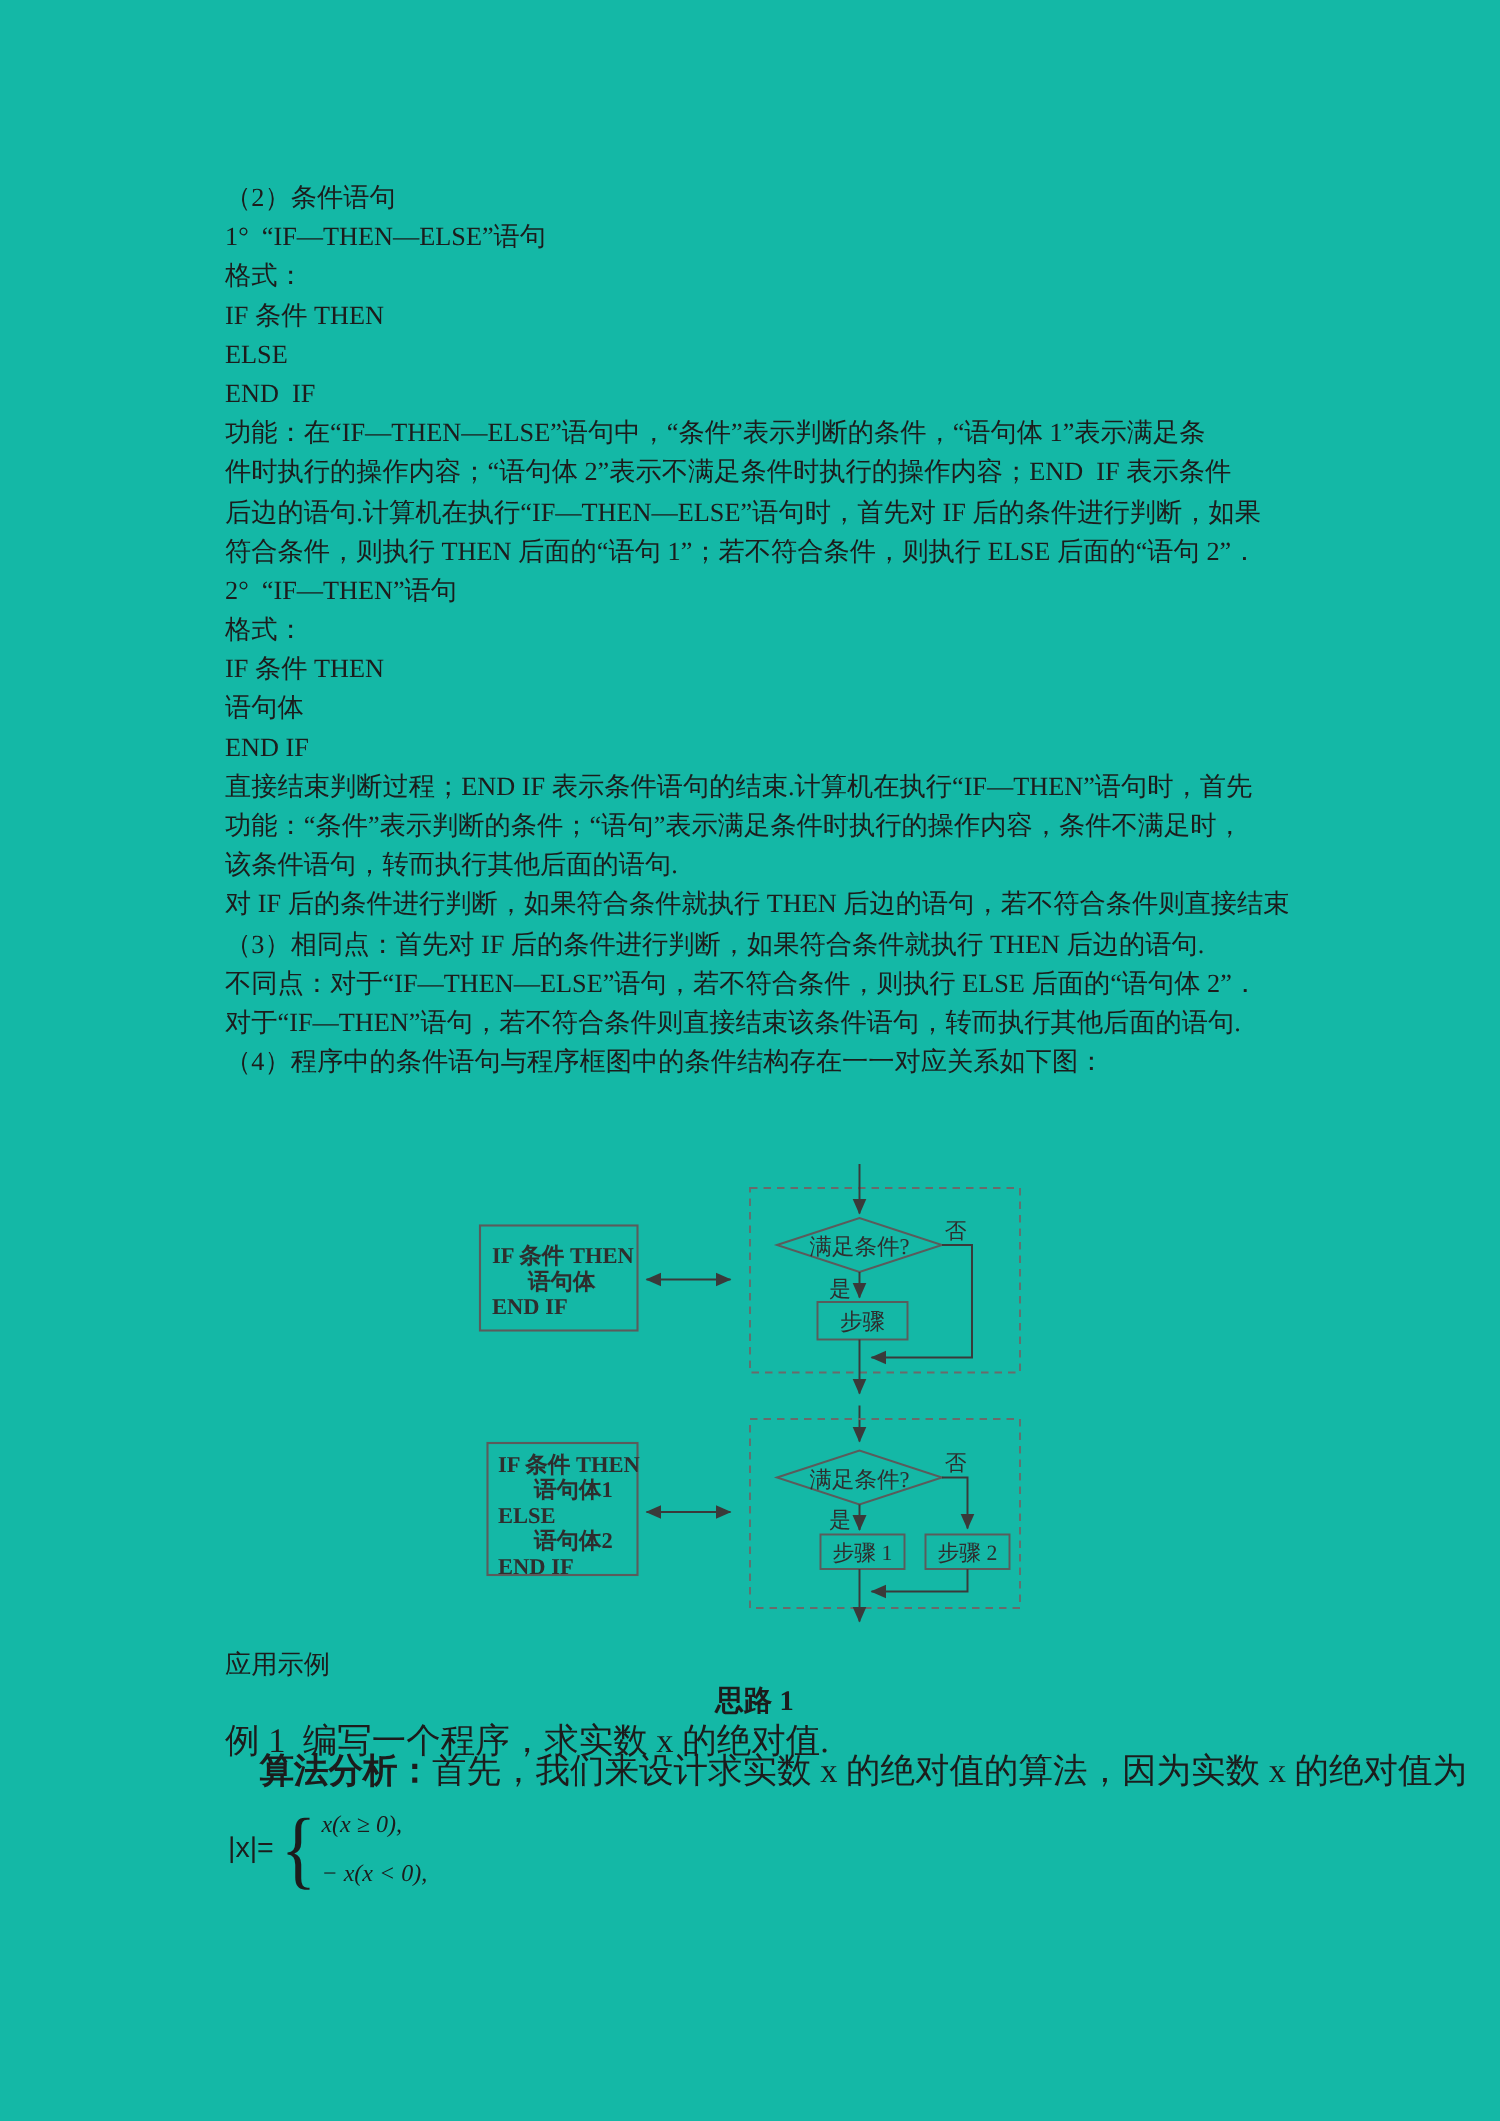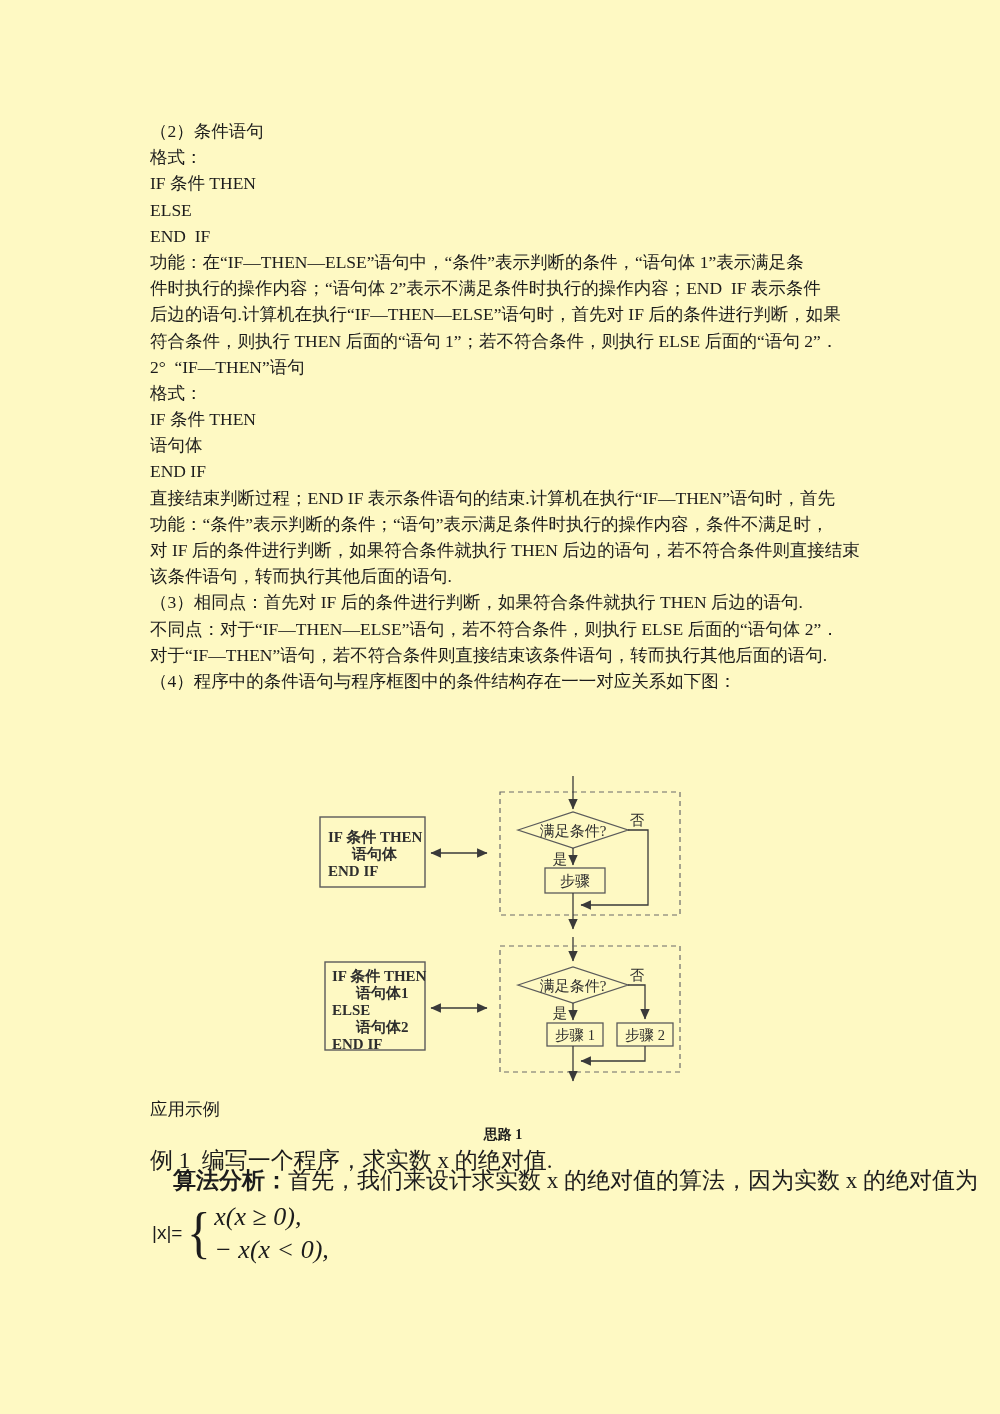--- a/index.html
+++ b/index.html
@@ -1,65 +1,66 @@
 <!DOCTYPE html>
 <html><head>
 <meta charset="utf-8">
 <style>
   html,body { margin:0; padding:0; background:#ffffff; }
   .page {
-    position:relative; width:1000px; height:1414px; background:#fef9c3;
+    position:relative; width:1000px; height:1414px; background:#14b8a6;
     font-family:"Liberation Serif","DejaVu Serif",serif;
     color:#1c1c1c; overflow:hidden;
   }
   .textblock {
     position:absolute; left:150px; top:118px; width:712px;
     font-size:17.5px; line-height:26.2px;
   }
   .textblock .line { white-space:pre; height:26.2px; }
   .h-bold { position:absolute; font-size:17.5px; font-weight:normal; line-height:26px; white-space:pre; }
   .center-head { position:absolute; left:150px; width:706px; text-align:center;
-    font-size:14px; font-weight:bold; line-height:26px; }
+    font-size:19px; font-weight:bold; line-height:26px; }
   .plainline { position:absolute; left:150px; width:712px; font-size:23px;
     line-height:26px; white-space:pre; }
   .formula { position:absolute; left:152px; top:1200px; display:flex; align-items:center; }
   .formula .lhs { font-family:"Liberation Sans","DejaVu Sans",sans-serif; font-size:19px; }
   .formula .brace { font-size:58px; font-weight:300; line-height:58px;
     transform:scaleX(.85); margin:0 1px 0 3px; }
-  .formula .cases { font-style:italic; font-size:26px; line-height:33px; }
+  .formula .cases { font-style:italic; font-size:16px; line-height:33px; }
   .flow-svg { position:absolute; left:0; top:0; width:1000px; height:1414px; }
   .flow-svg text { font-family:"Liberation Serif","DejaVu Serif",serif; fill:#2e2e2e; }
   .codebox-text { font-size:15px; font-weight:600; }
   .flow-label { font-size:15px; }
   .flow-small { font-size:14.5px; }
 </style>
 </head>
 <body>
 
 <div class="page">
 
   <div class="textblock">
     <div class="line">（2）条件语句</div>
+    <div class="line">1°  “IF—THEN—ELSE”语句</div>
     <div class="line">格式：</div>
     <div class="line">IF 条件 THEN</div>
     <div class="line">ELSE</div>
     <div class="line">END  IF</div>
     <div class="line">功能：在“IF—THEN—ELSE”语句中，“条件”表示判断的条件，“语句体 1”表示满足条</div>
     <div class="line">件时执行的操作内容；“语句体 2”表示不满足条件时执行的操作内容；END  IF 表示条件</div>
     <div class="line">后边的语句.计算机在执行“IF—THEN—ELSE”语句时，首先对 IF 后的条件进行判断，如果</div>
     <div class="line">符合条件，则执行 THEN 后面的“语句 1”；若不符合条件，则执行 ELSE 后面的“语句 2”．</div>
     <div class="line">2°  “IF—THEN”语句</div>
     <div class="line">格式：</div>
     <div class="line">IF 条件 THEN</div>
     <div class="line">语句体</div>
     <div class="line">END IF</div>
     <div class="line">直接结束判断过程；END IF 表示条件语句的结束.计算机在执行“IF—THEN”语句时，首先</div>
     <div class="line">功能：“条件”表示判断的条件；“语句”表示满足条件时执行的操作内容，条件不满足时，</div>
+    <div class="line">该条件语句，转而执行其他后面的语句.</div>
     <div class="line">对 IF 后的条件进行判断，如果符合条件就执行 THEN 后边的语句，若不符合条件则直接结束</div>
-    <div class="line">该条件语句，转而执行其他后面的语句.</div>
     <div class="line">（3）相同点：首先对 IF 后的条件进行判断，如果符合条件就执行 THEN 后边的语句.</div>
     <div class="line">不同点：对于“IF—THEN—ELSE”语句，若不符合条件，则执行 ELSE 后面的“语句体 2”．</div>
     <div class="line">对于“IF—THEN”语句，若不符合条件则直接结束该条件语句，转而执行其他后面的语句.</div>
     <div class="line">（4）程序中的条件语句与程序框图中的条件结构存在一一对应关系如下图：</div>
   </div>
 
   <svg class="flow-svg" viewBox="0 0 1000 1414">
     <defs>
       <marker id="arr" viewBox="0 0 10 8" markerWidth="9" markerHeight="7.5" refX="8.5" refY="4" orient="auto-start-reverse">
         <path d="M0,0 L9,4 L0,8 z" fill="#3a3a3a"></path>

